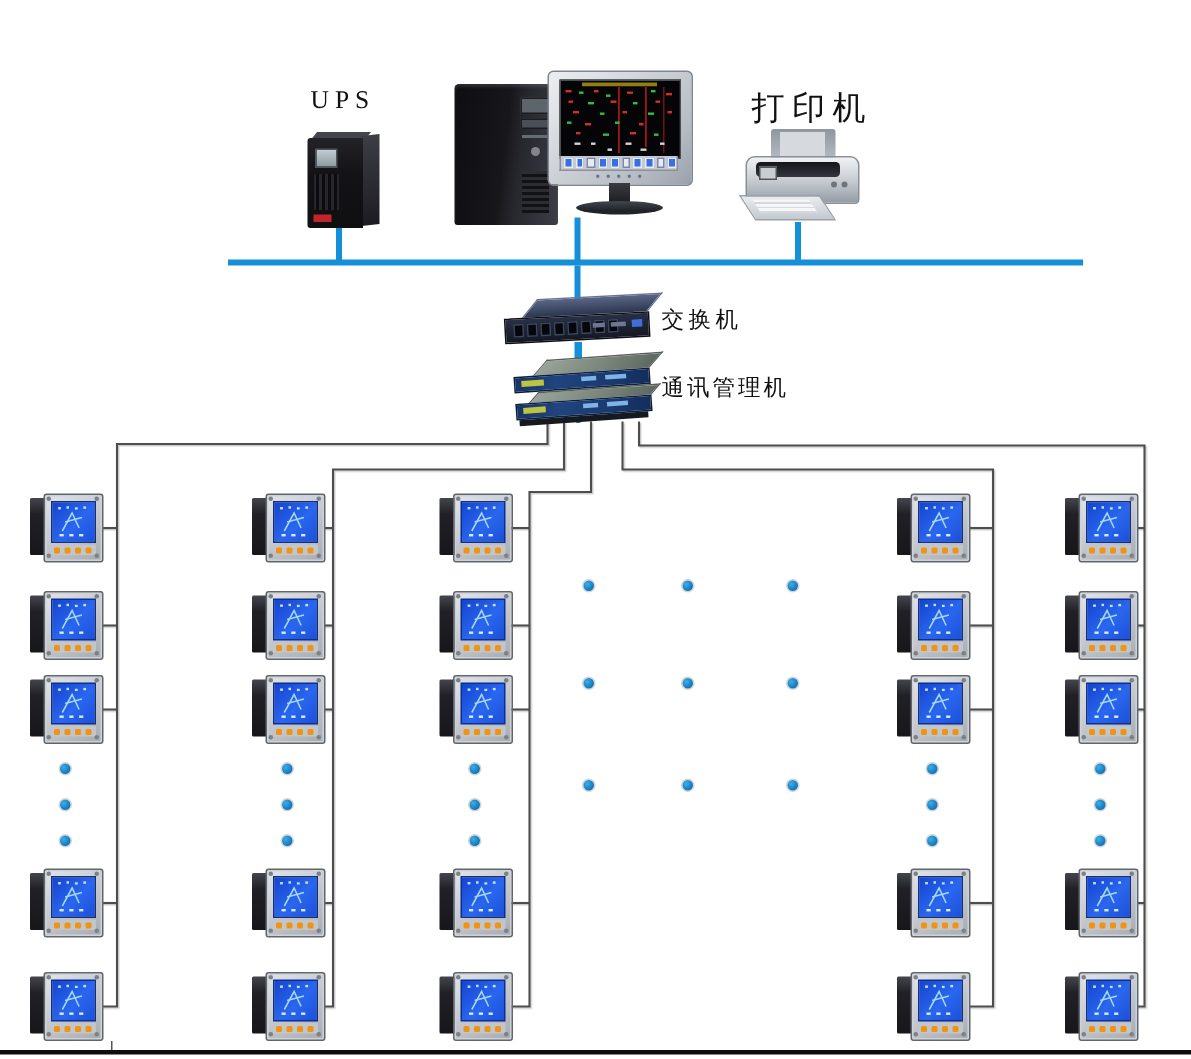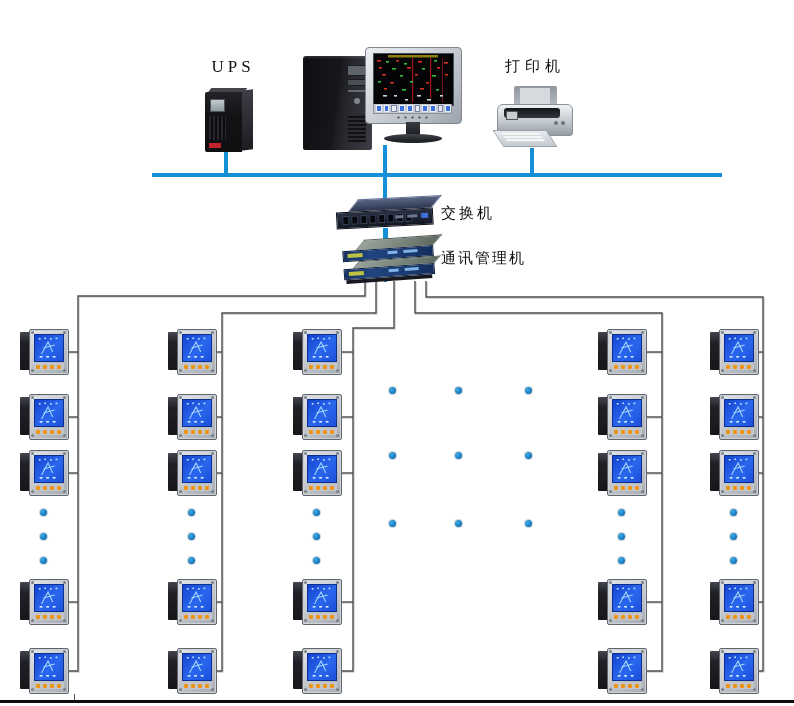--- a/index.html
+++ b/index.html
@@ -1,22 +1,22 @@
 <!DOCTYPE html>
 <html><head>
 <meta charset="utf-8">
 <style>
   html,body{margin:0;padding:0;background:#fff;}
   #stage{position:relative;width:794px;height:706px;background:#fff;overflow:hidden;
          font-family:"Liberation Serif","DejaVu Serif",serif;}
   
   .diagram-label{position:absolute;color:#111;white-space:nowrap;}
   #lbl-server{left:352px;top:8px;width:100px;text-align:center;font-size:19px;letter-spacing:7px;}
-  #lbl-ups{left:207px;top:57px;width:52px;text-align:center;font-size:17px;letter-spacing:4px;}
-  #lbl-printer{left:501px;top:57px;width:68px;text-align:center;font-size:15px;letter-spacing:5px;}
+  #lbl-ups{left:207px;top:57px;width:52px;text-align:left;font-size:17px;letter-spacing:4px;}
+  #lbl-printer{left:501px;top:57px;width:68px;text-align:center;font-size:22px;letter-spacing:5px;}
   #lbl-switch{left:441px;top:204px;font-size:15px;letter-spacing:3px;}
   #lbl-gateway{left:441px;top:249px;font-size:15px;letter-spacing:2px;}
   
   #wires{position:absolute;left:0;top:0;width:794px;height:706px;z-index:1;
          filter:drop-shadow(1px 1px 0 rgba(160,160,160,.5));}
   .cyan{position:absolute;z-index:0;}
   .bdot{position:absolute;width:7px;height:7px;border-radius:50%;z-index:2;
         background:radial-gradient(circle at 35% 35%,#3dade4,#1479bd 65%,#0d5c92);
         box-shadow:0 0 0 1px rgba(120,130,140,.35);}
   #bottom-rule{position:absolute;background:#0e0e0e;z-index:1;}

